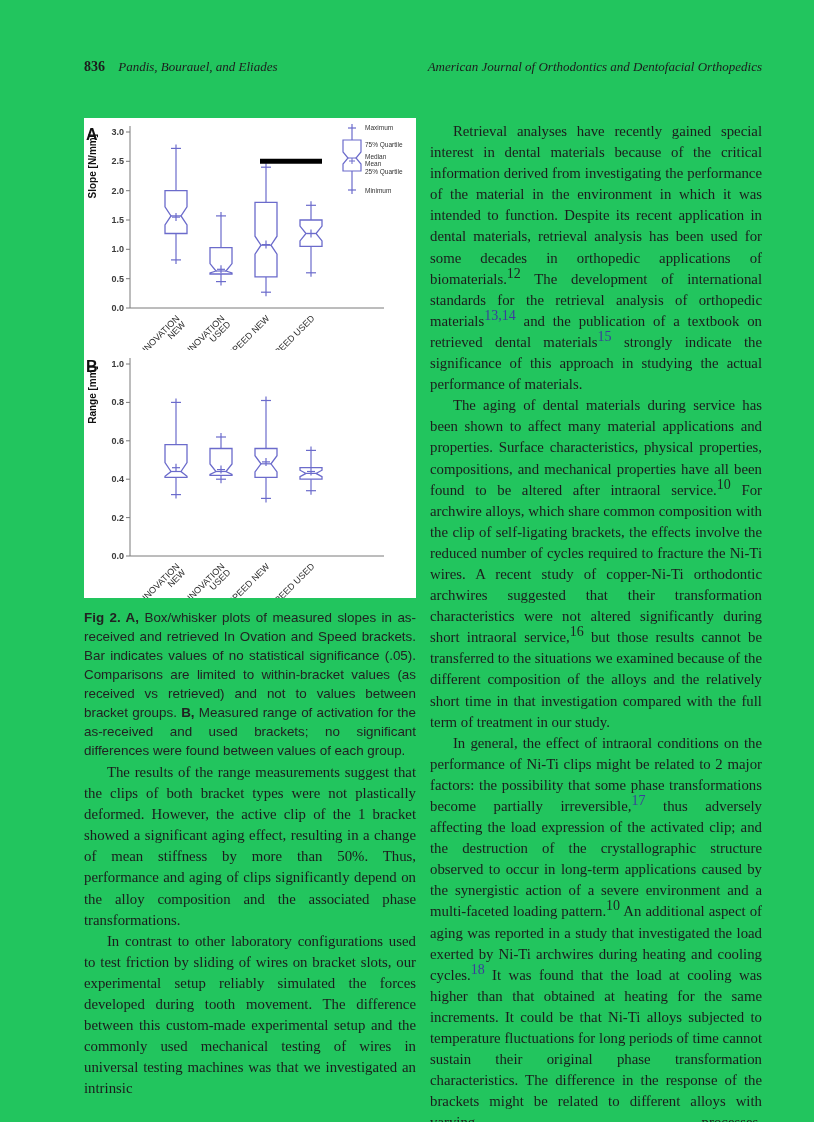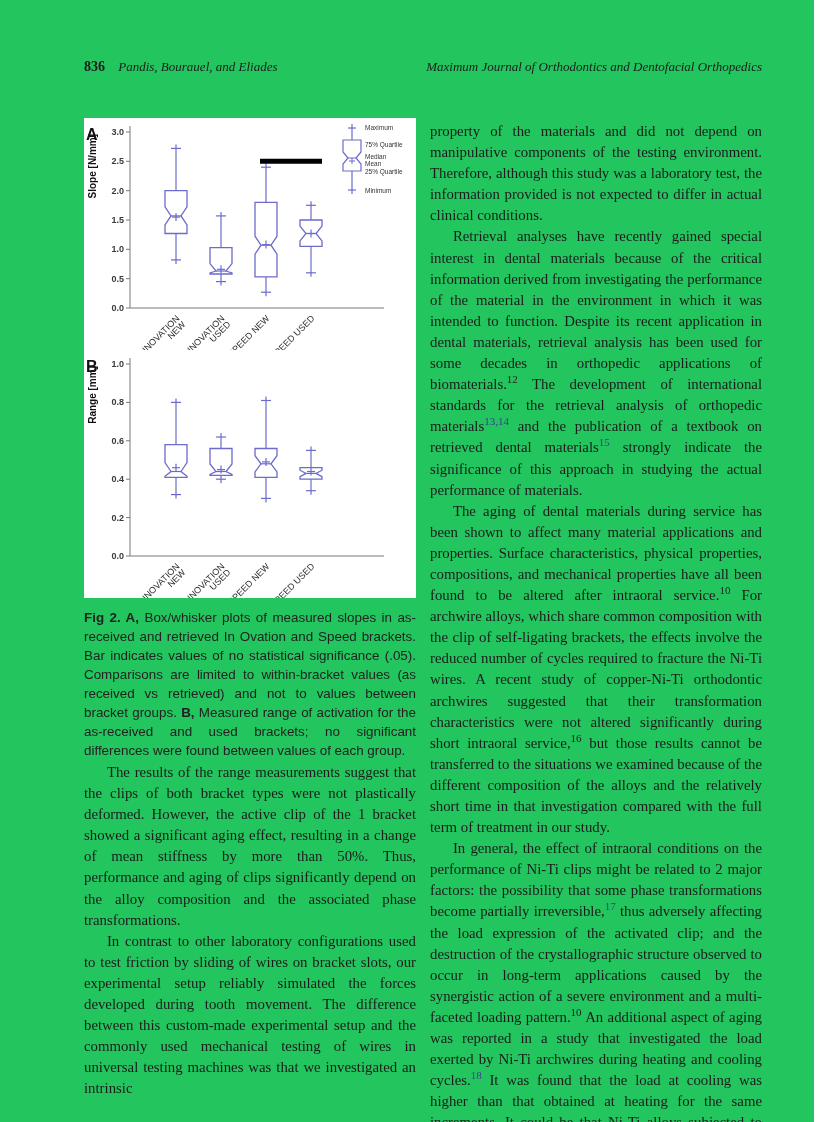--- a/index.html
+++ b/index.html
@@ -17,34 +17,34 @@
            font-size:13.4px;line-height:19px;text-align:justify;color:#222;}
   .caption .b{font-weight:bold;}
   .col{position:absolute;width:332px;font-size:14.8px;line-height:21.1px;
        text-align:justify;color:#1c1c1c;}
   .col-left-text{left:84px;top:762px;}
   .col-right-text{left:430px;top:121px;}
   .col p{margin:0;}
   .col p.ind{text-indent:1.55em;}
   .col p.noind{text-indent:0;}
   .col p:last-child{text-align-last:justify;}
-  sup{font-size:11px;line-height:0;}
+  sup{font-size:14px;line-height:0;}
 </style>
 </head>
 <body>
 
 <div class="page">
 
   <header class="pg-header">
     <div>
       <span class="pg-num">836</span>
       <span class="h-authors">Pandis, Bourauel, and Eliades</span>
     </div>
     <div class="h-right">
-      <div>Maximum Journal of Orthodontics and Dentofacial Orthopedics</div>
+      <div>American Journal of Orthodontics and Dentofacial Orthopedics</div>
     </div>
   </header>
 
   <figure class="fig">
     <svg width="332" height="232">
         <text x="2" y="22" font-size="16" font-weight="bold" font-family="Liberation Sans, sans-serif" fill="#111">A</text>
         <line x1="46" y1="8" x2="46" y2="190" stroke="#7a7a7a" stroke-width="1"></line>
         <line x1="46" y1="190" x2="300" y2="190" stroke="#7a7a7a" stroke-width="1"></line>
         <line x1="42" y1="190" x2="46" y2="190" stroke="#7a7a7a" stroke-width="1"></line>
         <text x="40" y="193" font-size="9" font-weight="bold" text-anchor="end" font-family="Liberation Sans, sans-serif" fill="#3a3a3a">0.0</text>
@@ -172,19 +172,18 @@
         <text x="231" y="217" font-size="9" text-anchor="end" font-family="Liberation Sans, sans-serif" fill="#2a2a2a" transform="rotate(-45 231 217)">SPEED USED</text>
       </svg>
     <figcaption class="caption"><span class="b">Fig 2. A,</span><span> Box/whisker plots of measured slopes in as-received and retrieved In Ovation and Speed brackets. Bar indicates values of no statistical significance (.05). Comparisons are limited to within-bracket values (as received vs retrieved) and not to values between bracket groups. </span><span class="b">B,</span><span> Measured range of activation for the as-received and used brackets; no significant differences were found between values of each group.</span></figcaption>
   </figure>
 
   <div class="col col-left-text">
       <p class="ind"><span>The results of the range measurements suggest that the clips of both bracket types were not plastically deformed. However, the active clip of the 1 bracket showed a significant aging effect, resulting in a change of mean stiffness by more than 50%. Thus, performance and aging of clips significantly depend on the alloy composition and the associated phase transformations.</span></p>
       <p class="ind"><span>In contrast to other laboratory configurations used to test friction by sliding of wires on bracket slots, our experimental setup reliably simulated the forces developed during tooth movement. The difference between this custom-made experimental setup and the commonly used mechanical testing of wires in universal testing machines was that we investigated an intrinsic</span></p>
     </div>
   <div class="col col-right-text">
-      <p class="noind"><span>property of the materials and did not depend on manipulative components of the testing environment. Therefore, although this study was a laboratory test, the information provided is not expected to differ in actual clinical conditions.</span></p>
       <p class="ind"><span>Retrieval analyses have recently gained special interest in dental materials because of the critical information derived from investigating the performance of the material in the environment in which it was intended to function. Despite its recent application in dental materials, retrieval analysis has been used for some decades in orthopedic applications of biomaterials.</span><sup style="color: rgb(34, 34, 34);">12</sup><span> The development of international standards for the retrieval analysis of orthopedic materials</span><sup style="color: rgb(60, 60, 156);">13,14</sup><span> and the publication of a textbook on retrieved dental materials</span><sup style="color: rgb(60, 60, 156);">15</sup><span> strongly indicate the significance of this approach in studying the actual performance of materials.</span></p>
       <p class="ind"><span>The aging of dental materials during service has been shown to affect many material applications and properties. Surface characteristics, physical properties, compositions, and mechanical properties have all been found to be altered after intraoral service.</span><sup style="color: rgb(34, 34, 34);">10</sup><span> For archwire alloys, which share common composition with the clip of self-ligating brackets, the effects involve the reduced number of cycles required to fracture the Ni-Ti wires. A recent study of copper-Ni-Ti orthodontic archwires suggested that their transformation characteristics were not altered significantly during short intraoral service,</span><sup style="color: rgb(34, 34, 34);">16</sup><span> but those results cannot be transferred to the situations we examined because of the different composition of the alloys and the relatively short time in that investigation compared with the full term of treatment in our study.</span></p>
       <p class="ind"><span>In general, the effect of intraoral conditions on the performance of Ni-Ti clips might be related to 2 major factors: the possibility that some phase transformations become partially irreversible,</span><sup style="color: rgb(60, 60, 156);">17</sup><span> thus adversely affecting the load expression of the activated clip; and the destruction of the crystallographic structure observed to occur in long-term applications caused by the synergistic action of a severe environment and a multi-faceted loading pattern.</span><sup style="color: rgb(34, 34, 34);">10</sup><span> An additional aspect of aging was reported in a study that investigated the load exerted by Ni-Ti archwires during heating and cooling cycles.</span><sup style="color: rgb(60, 60, 156);">18</sup><span> It was found that the load at cooling was higher than that obtained at heating for the same increments. It could be that Ni-Ti alloys subjected to temperature fluctuations for long periods of time cannot sustain their original phase transformation characteristics. The difference in the response of the brackets might be related to different alloys with varying processes.</span></p>
     </div>
 
 </div>
 
 </body></html>

